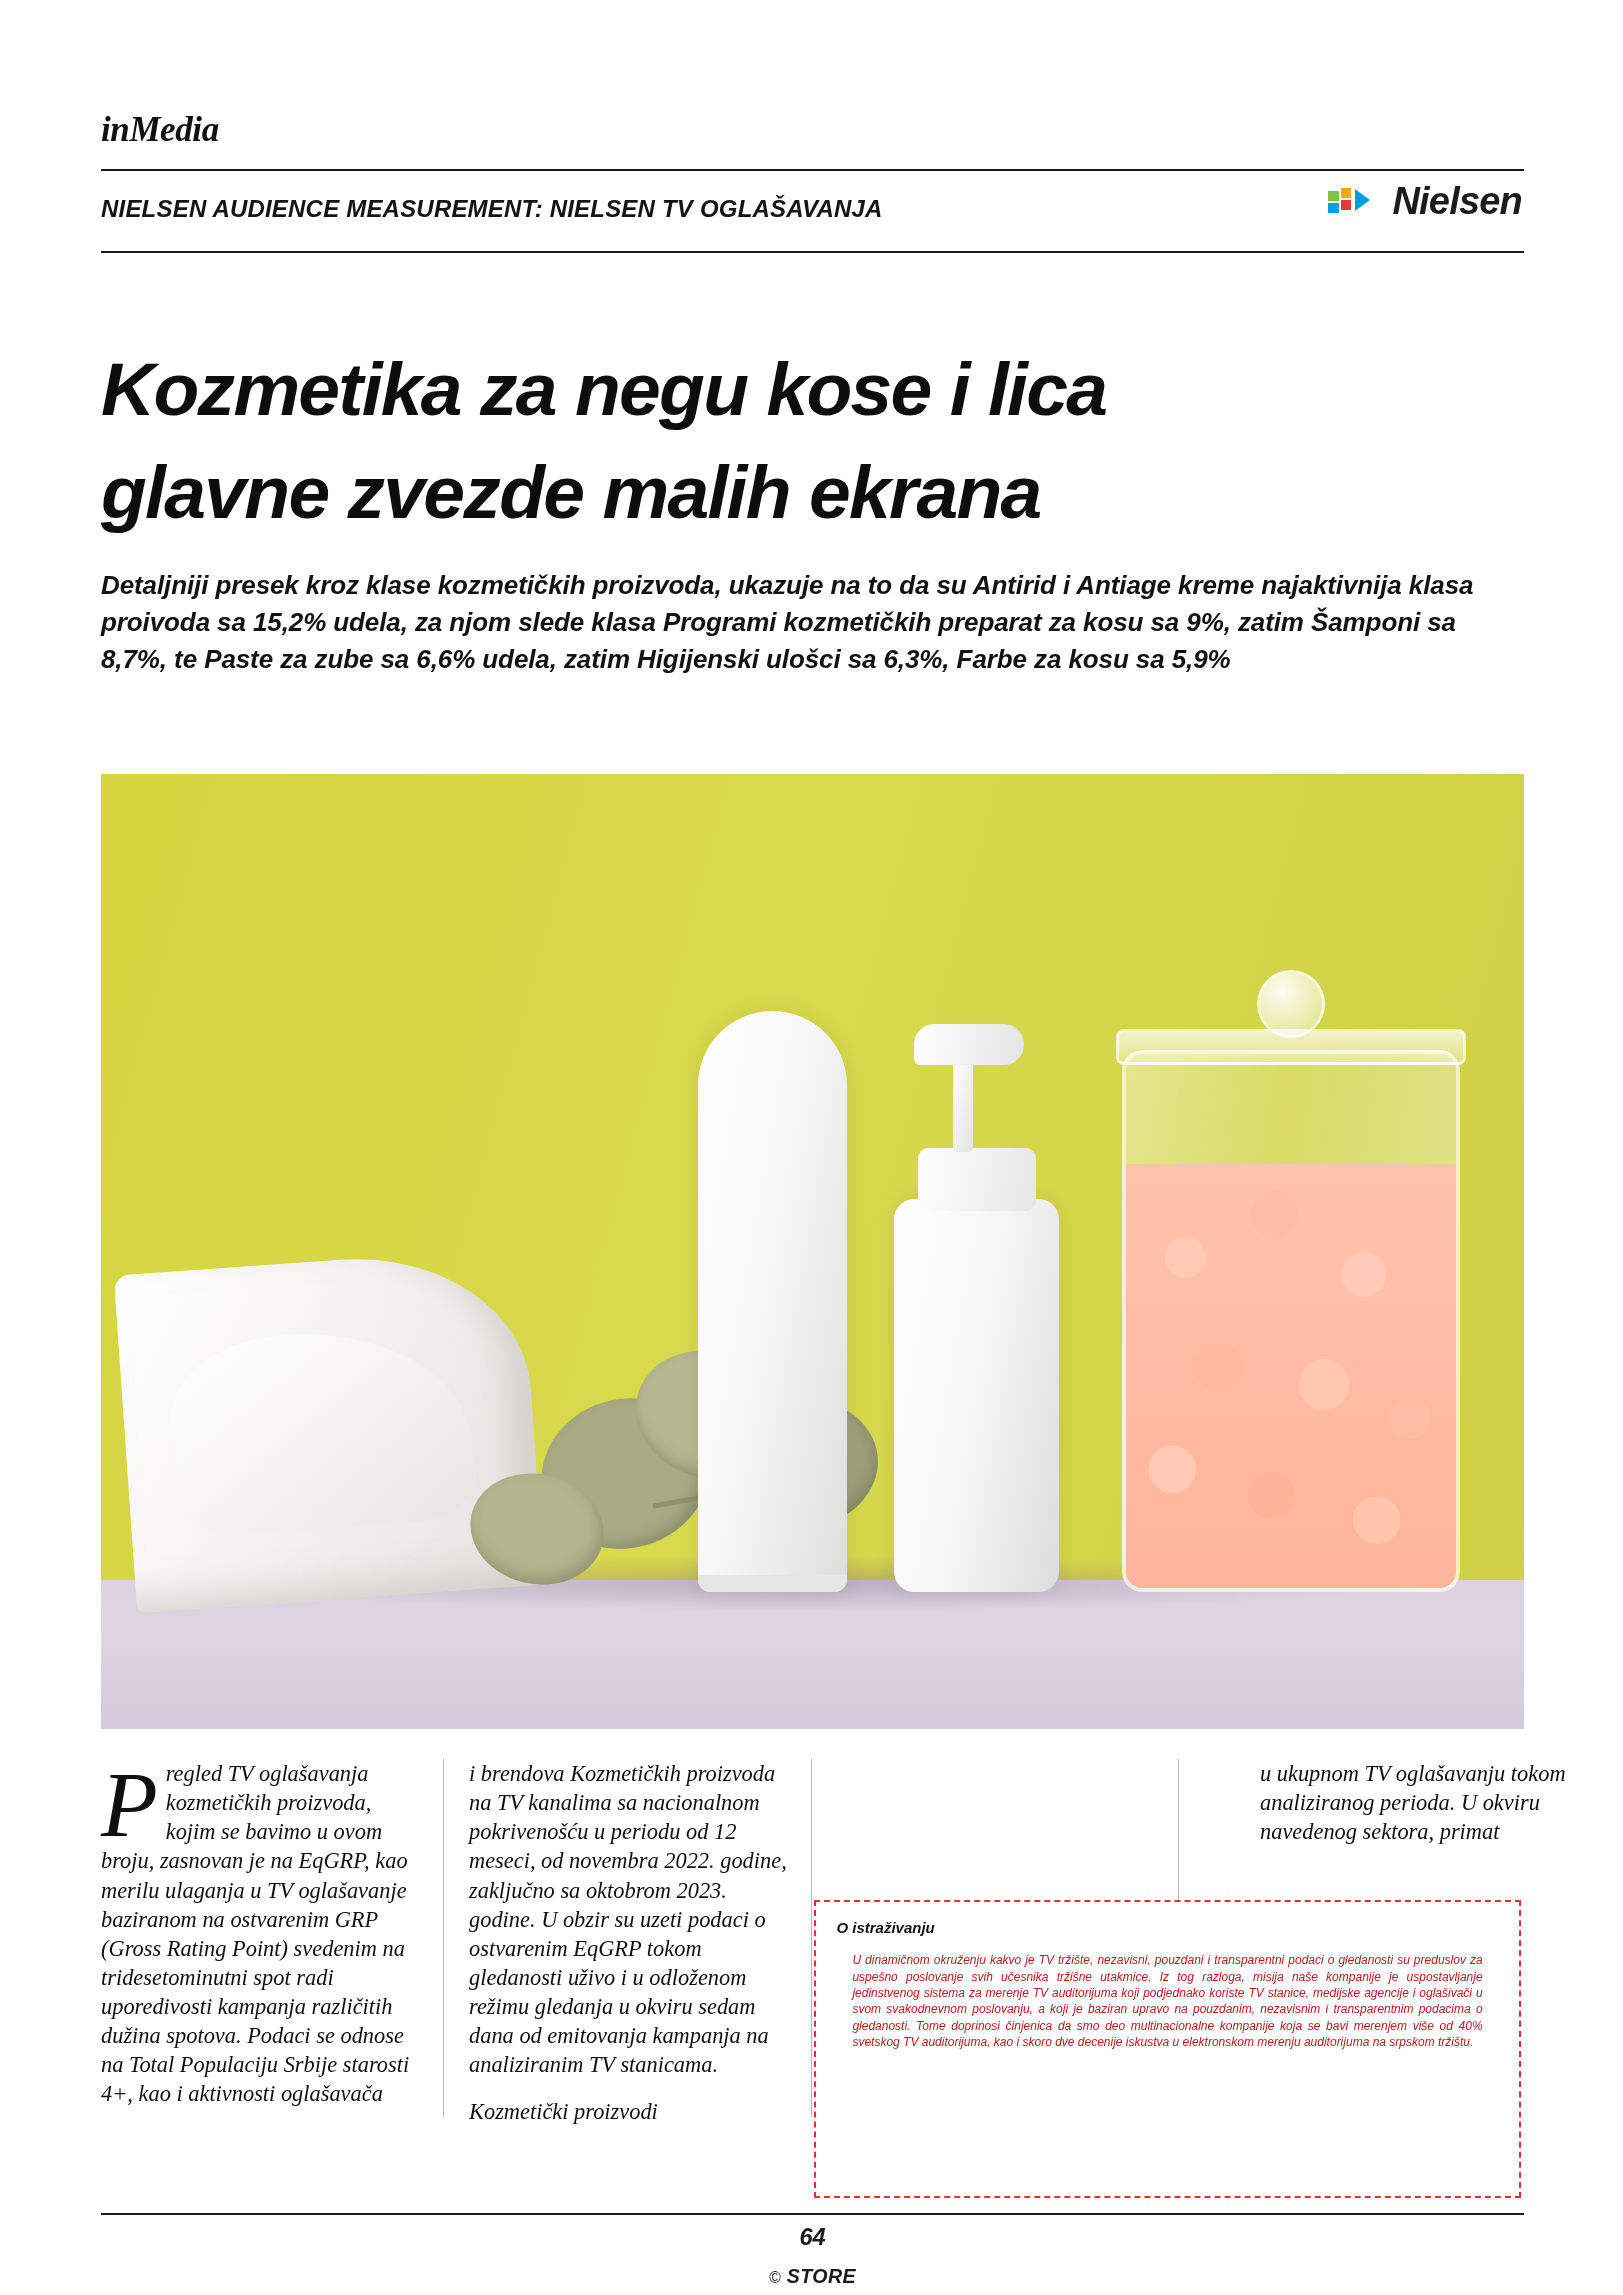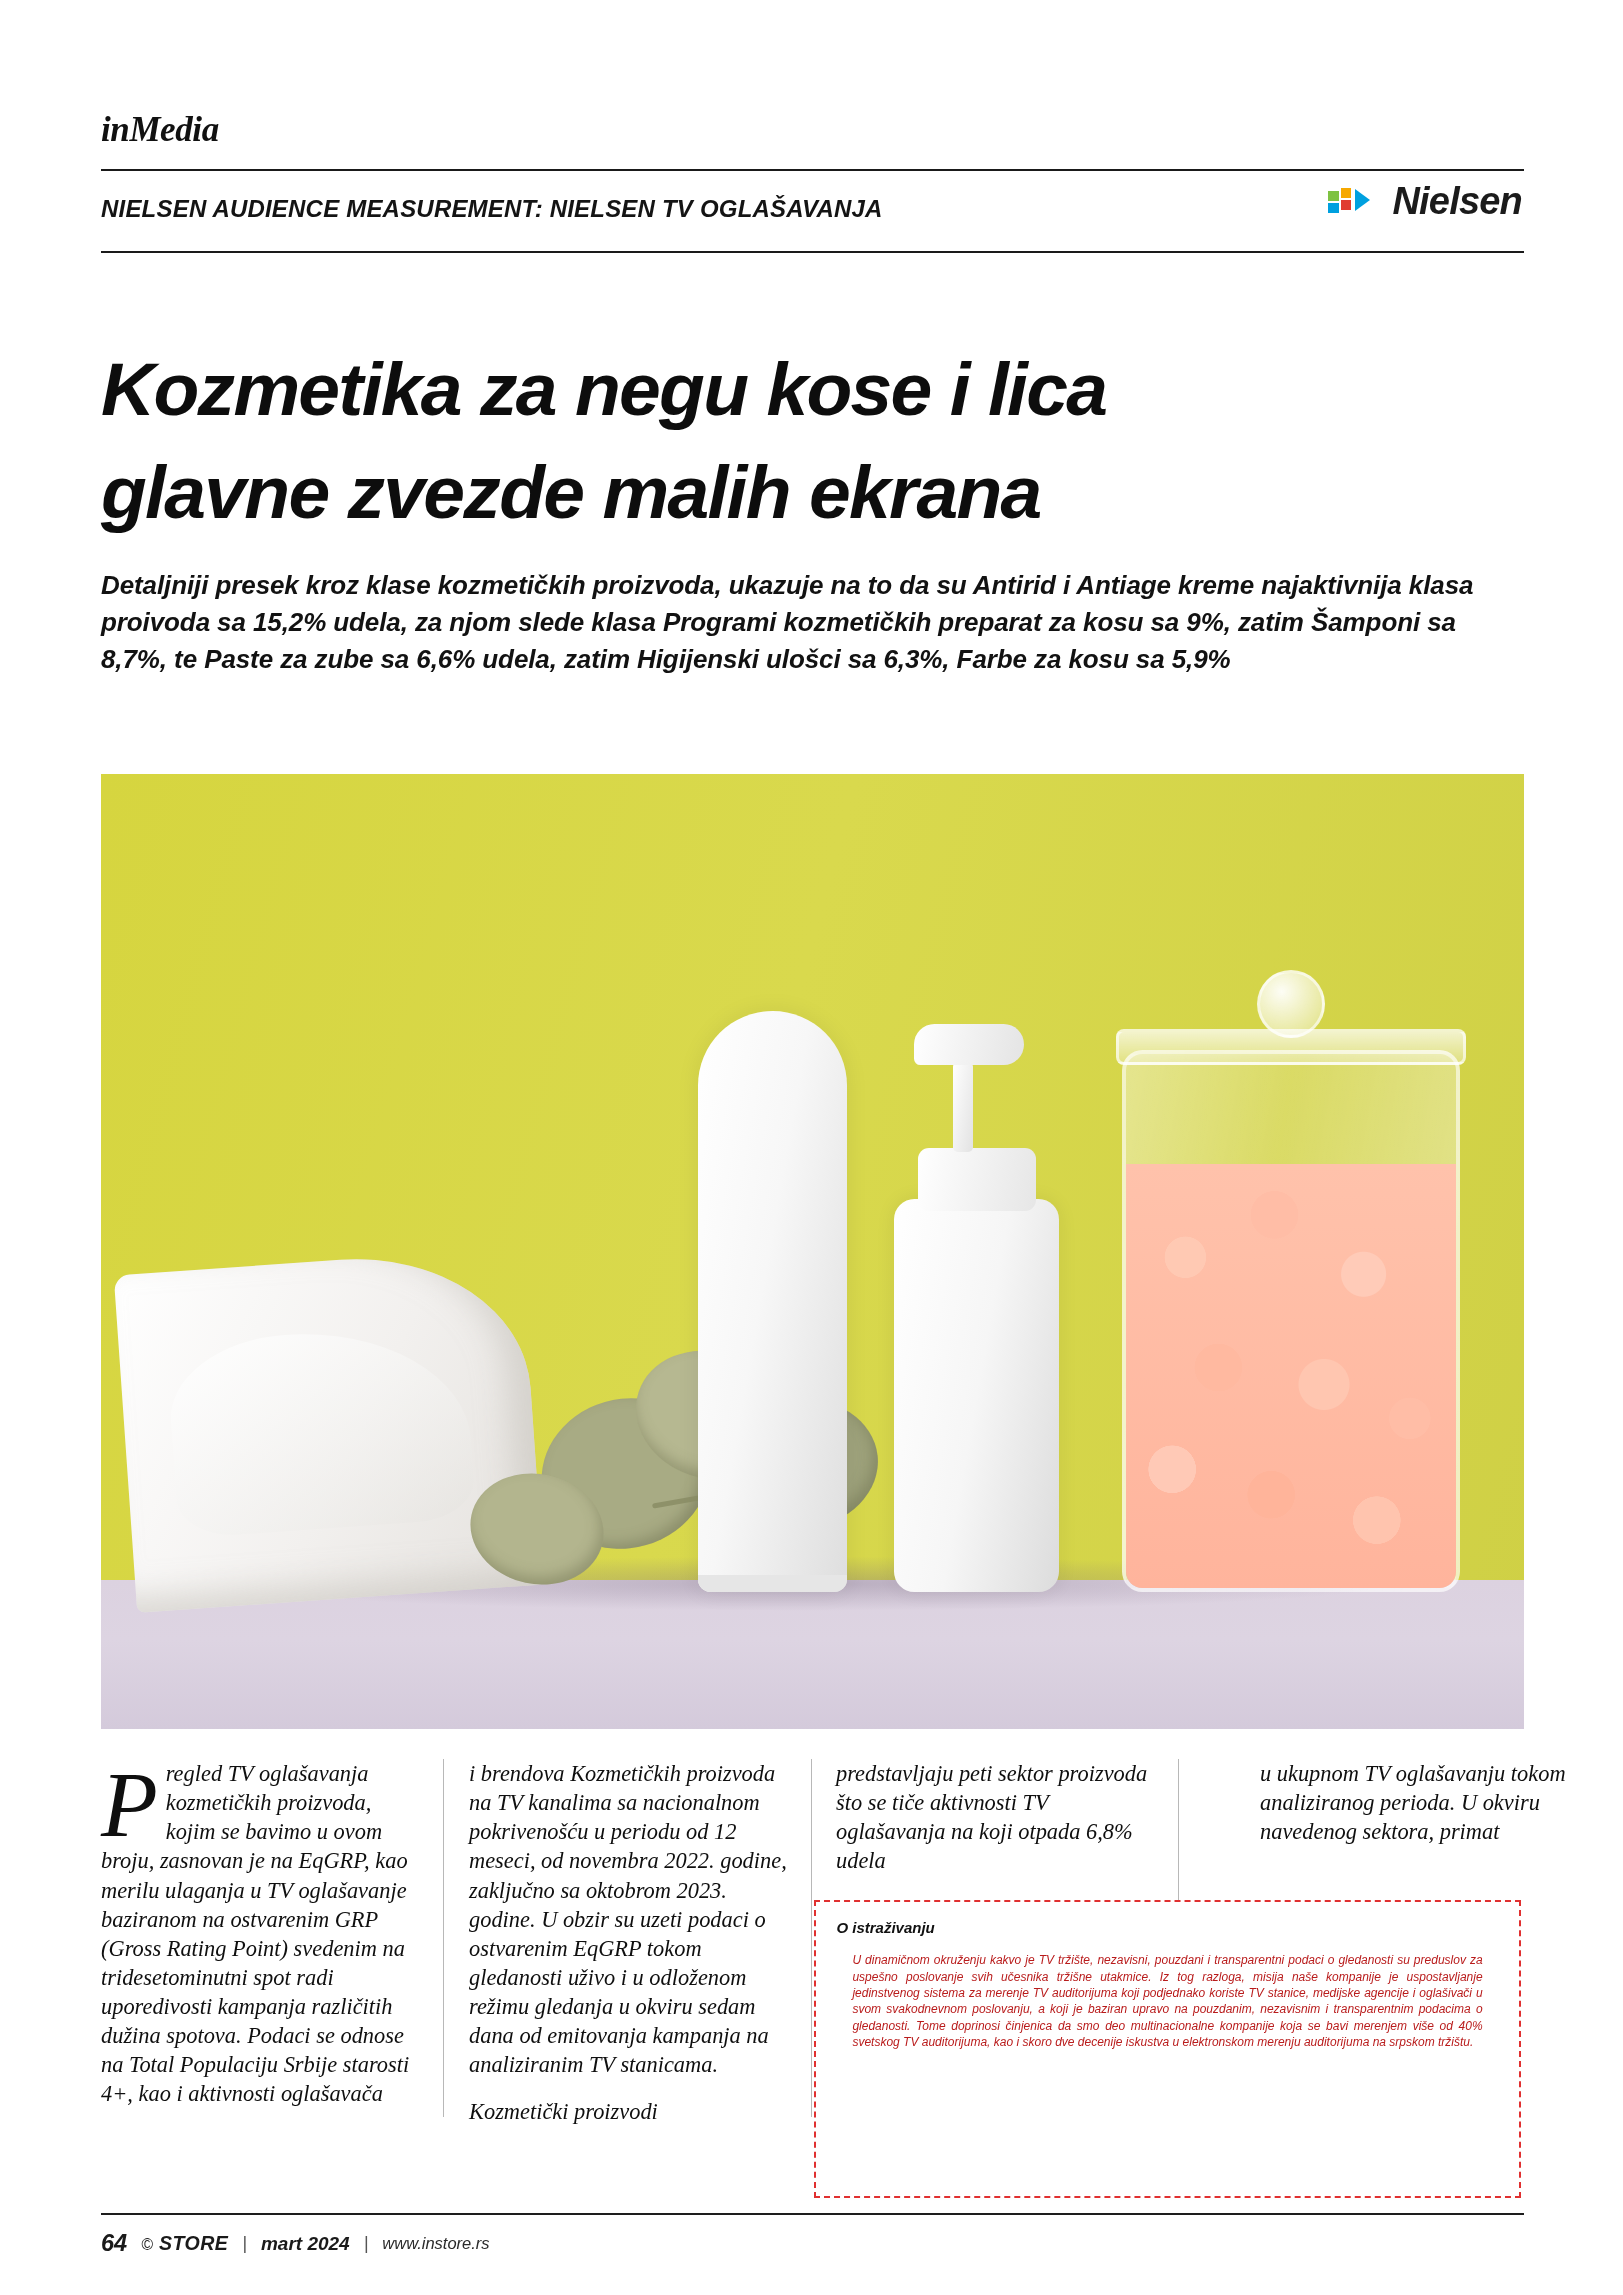--- a/index.html
+++ b/index.html
@@ -390,20 +390,21 @@
     position: absolute;
     left: 101px;
     top: 2224px;
     width: 1423px;
     height: 39px;
     display: flex;
     align-items: center;
     gap: 14px;
     font-size: 18px;
     color: #1a1a1a;
+    flex-direction: column;
   }
   .pageno {
     font-size: 23.6px;
     font-weight: bold;
   }
   .footer .sep { color: #555; }
   .brand-store {
     font-weight: bold;
     letter-spacing: 0.4px;
     font-size: 19.6px;
@@ -471,23 +472,20 @@
 
     <div class="col c1">
       <p><span class="dropcap">P</span><span>regled TV oglašavanja kozmetičkih proizvoda, kojim se bavimo u ovom broju, zasnovan je na EqGRP, kao merilu ulaganja u TV oglašavanje baziranom na ostvarenim GRP (Gross Rating Point) svedenim na trideset­ominutni spot radi uporedivosti kampanja različitih dužina spotova. Podaci se odnose na Total Populaciju Srbije starosti 4+, kao i aktivnosti oglašavača</span></p>
     </div>
 
     <div class="col c2">
       <p>i brendova Kozmetičkih proizvoda na TV kanalima sa nacionalnom pokrivenošću u periodu od 12 meseci, od novembra 2022. godine, zaključno sa oktobrom 2023. godine. U obzir su uzeti podaci o ostvarenim EqGRP tokom gledanosti uživo i u odloženom režimu gledanja u okviru sedam dana od emitovanja kampanja na analiziranim TV stanicama.</p>
       <p>Kozmetički proizvodi</p>
     </div>
 
-    <div class="col c3">
-      <p>predstavljaju peti sektor proizvoda što se tiče aktivnosti TV oglašavanja na koji otpada 6,8% udela</p>
-    </div>
 
     <div class="col c4">
       <p>u ukupnom TV oglašavanju tokom analiziranog perioda. U okviru navedenog sektora, primat</p>
     </div>
   </div>
 
   <div class="note">
     <h3>O istraživanju</h3>
     <p>U dinamičnom okruženju kakvo je TV tržište, nezavisni, pouzdani i transparentni podaci o gledanosti su preduslov za uspešno poslovanje svih učesnika tržišne utakmice. Iz tog razloga, misija naše kompanije je uspostavljanje jedinstvenog sistema za merenje TV auditorijuma koji podjednako koriste TV stanice, medijske agencije i oglašivači u svom svakodnevnom poslovanju, a koji je baziran upravo na pouzdanim, nezavisnim i transparentnim podacima o gledanosti. Tome doprinosi činjenica da smo deo multinacionalne kompanije koja se bavi merenjem više od 40% svetskog TV auditorijuma, kao i skoro dve decenije iskustva u elektronskom merenju auditorijuma na srpskom tržištu.</p>
   </div>

